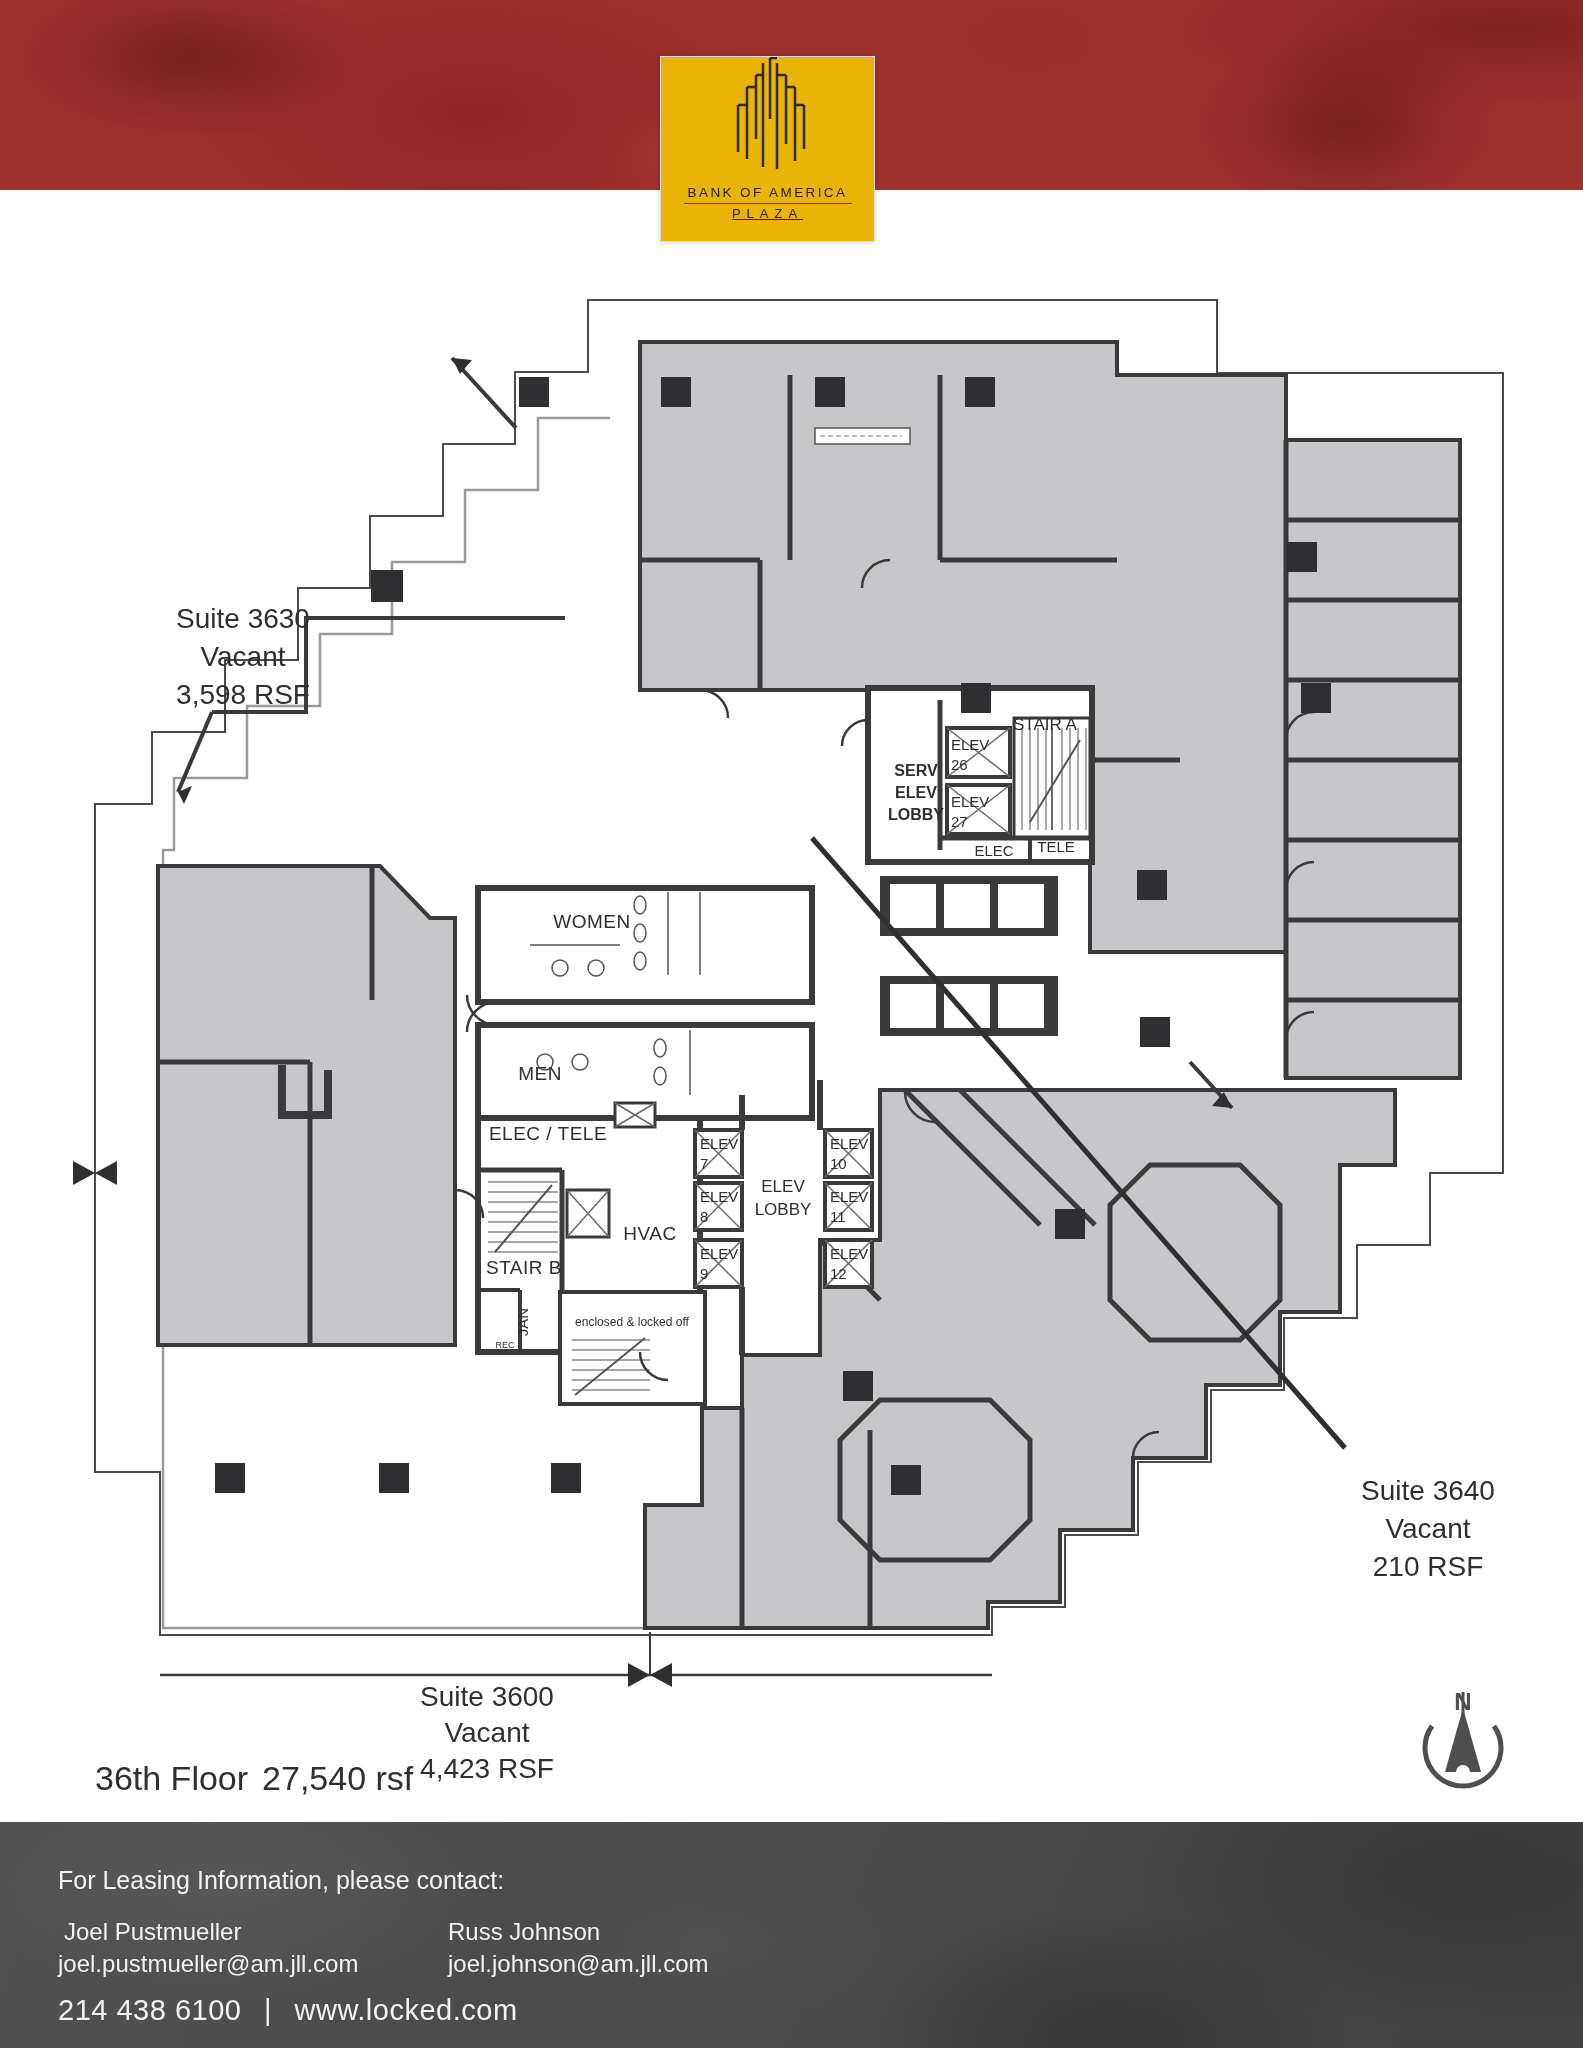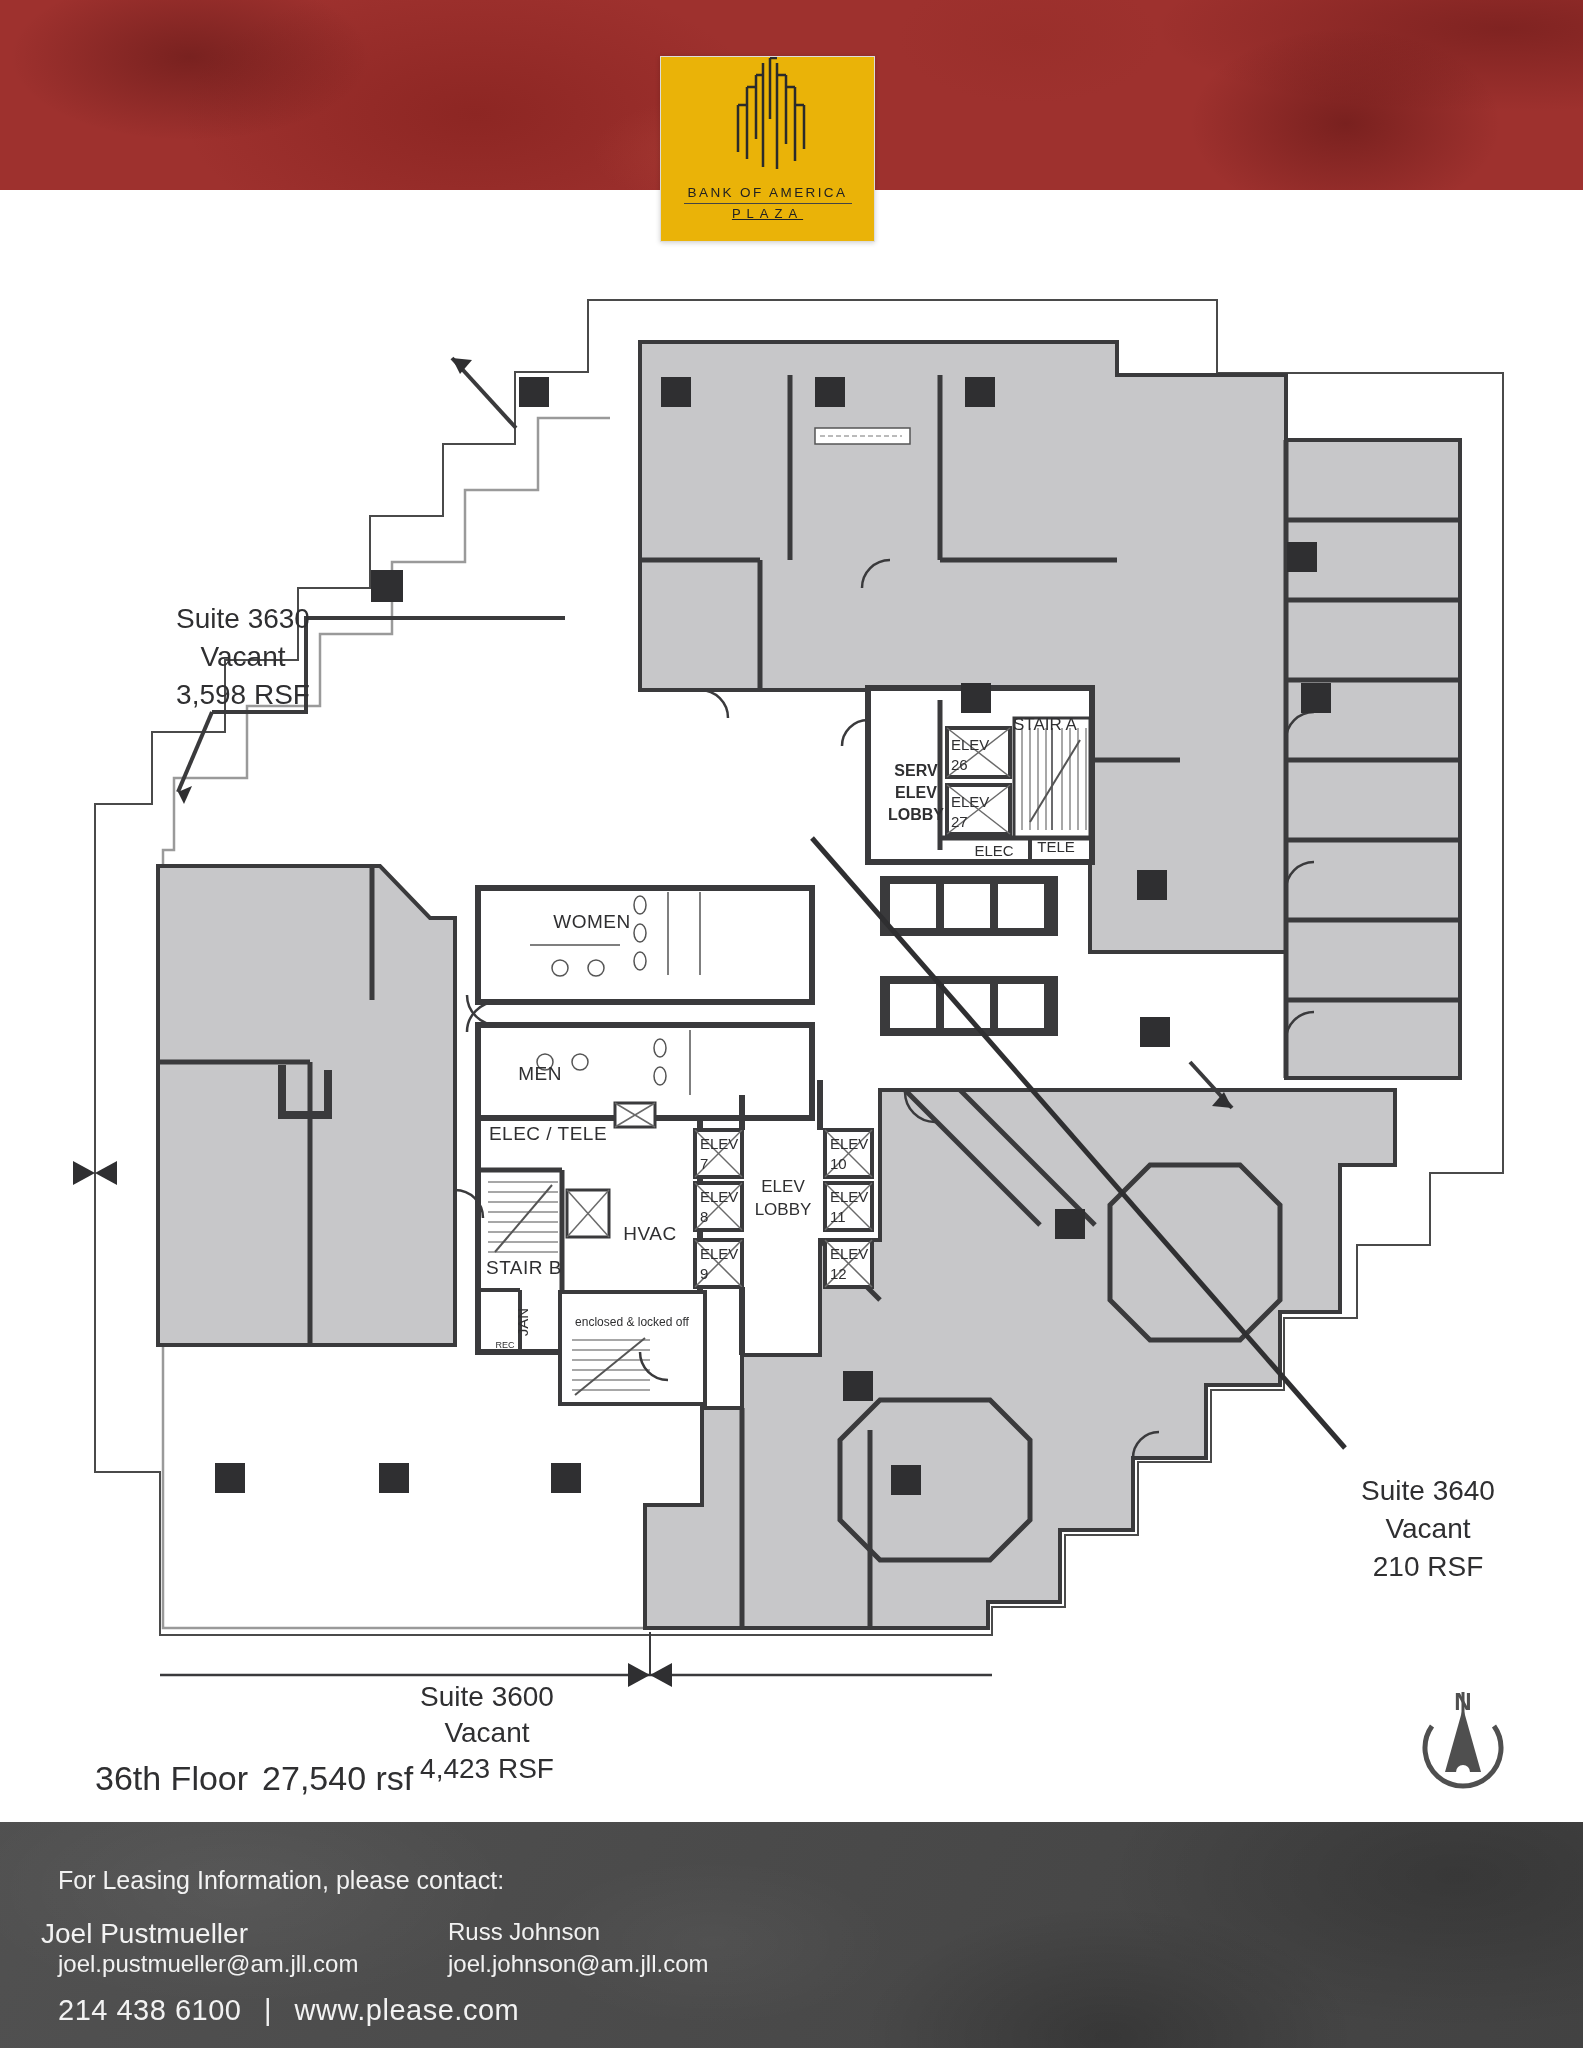--- a/index.html
+++ b/index.html
@@ -42,21 +42,21 @@
     background-color:#4b4b4b;
     background-image:
       radial-gradient(ellipse 420px 180px at 15% 25%, rgba(255,255,255,.05), transparent 65%),
       radial-gradient(ellipse 380px 200px at 70% 80%, rgba(0,0,0,.22), transparent 65%),
       radial-gradient(ellipse 300px 140px at 45% 45%, rgba(255,255,255,.04), transparent 60%),
       radial-gradient(ellipse 500px 220px at 92% 20%, rgba(0,0,0,.18), transparent 70%),
       linear-gradient(115deg, rgba(255,255,255,.03), rgba(0,0,0,.12));
     color:#f2f2f2;
   }
   .footer-heading{position:absolute;left:58px;top:44px;font-size:25px;}
-  .contact-name-1{position:absolute;left:41px;top:96px;font-size:28px;text-align:center;}
+  .contact-name-1{position:absolute;left:64px;top:96px;font-size:24px;text-align:center;}
   .contact-email-1{position:absolute;left:58px;top:128px;font-size:24px;}
   .contact-name-2{position:absolute;left:448px;top:96px;font-size:24px;}
   .contact-email-2{position:absolute;left:448px;top:128px;font-size:24px;}
   .footer-phone{position:absolute;left:58px;top:172px;font-size:29px;letter-spacing:.5px;}
   .jll-logo{position:absolute;left:1268px;top:40px;width:290px;height:140px;}
   .jll-text{font-family:"Liberation Serif",serif;font-weight:700;}
 </style>
 </head>
 <body>
 
@@ -387,17 +387,17 @@
 
   <div class="footer-band">
     <div class="footer-heading">For Leasing Information, please contact:</div>
     <div class="contact-name-1">Joel Pustmueller</div>
     <div class="contact-email-1">joel.pustmueller@am.jll.com</div>
     <div class="contact-name-2">Russ Johnson</div>
     <div class="contact-email-2">joel.johnson@am.jll.com</div>
     <div class="footer-phone">
       <span>214 438 6100</span>
       <span style="margin:0 14px;font-weight:300">|</span>
-      <span>www.please.com</span>
+      <span>www.locked.com</span>
     </div>
   </div>
 
 </div>
 
 </body></html>

